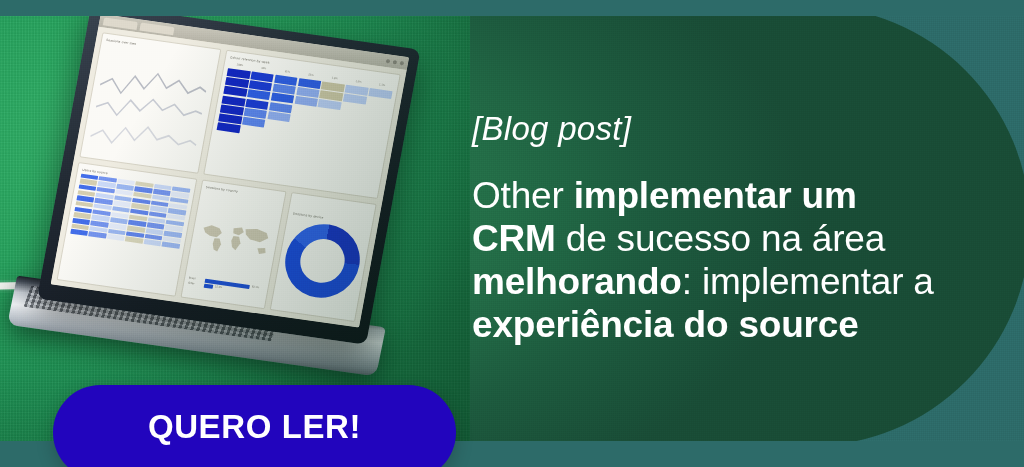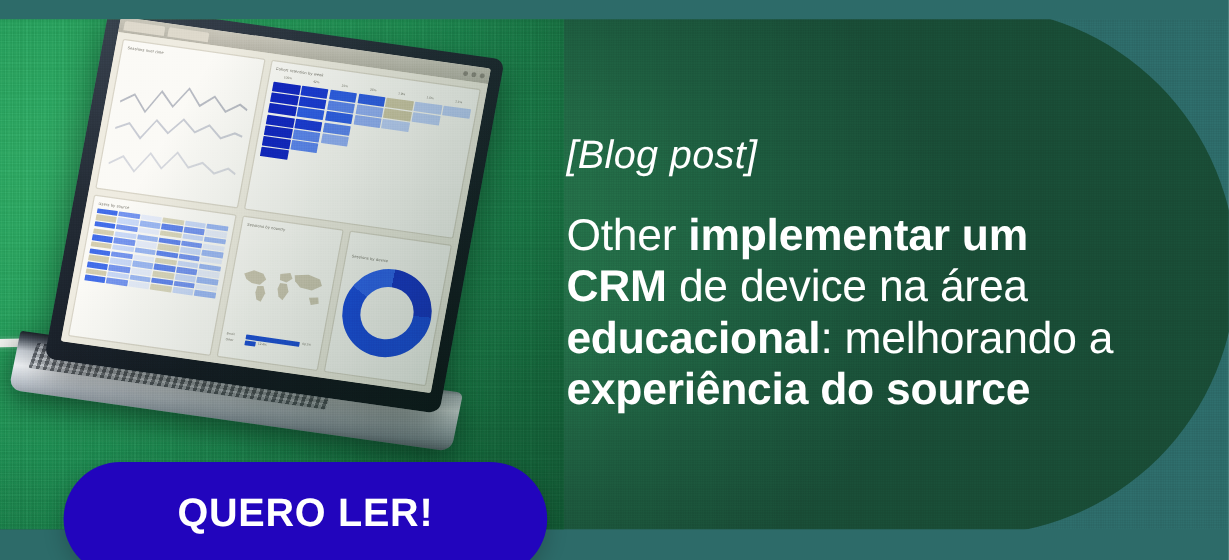--- a/index.html
+++ b/index.html
@@ -467,18 +467,18 @@
     </div>
 
     <div id="turf-vignette"></div>
   </div>
 
   <div id="card-grain"></div>
 
   <div id="copy">
     <div id="eyebrow">[Blog post]</div>
     <h1 id="headline">
-      <span>Other </span><b>implementar um CRM</b><span> de device na área </span><b>educacional</b><span>: melhorando a </span><b>experiência do source</b>
+      <span>Other </span><b>implementar um CRM</b><span> de sucesso na área </span><b>melhorando</b><span>: implementar a </span><b>experiência do source</b>
     </h1>
   </div>
 </div>
 
 <button id="cta-button">QUERO LER!</button>
 
 </body></html>

